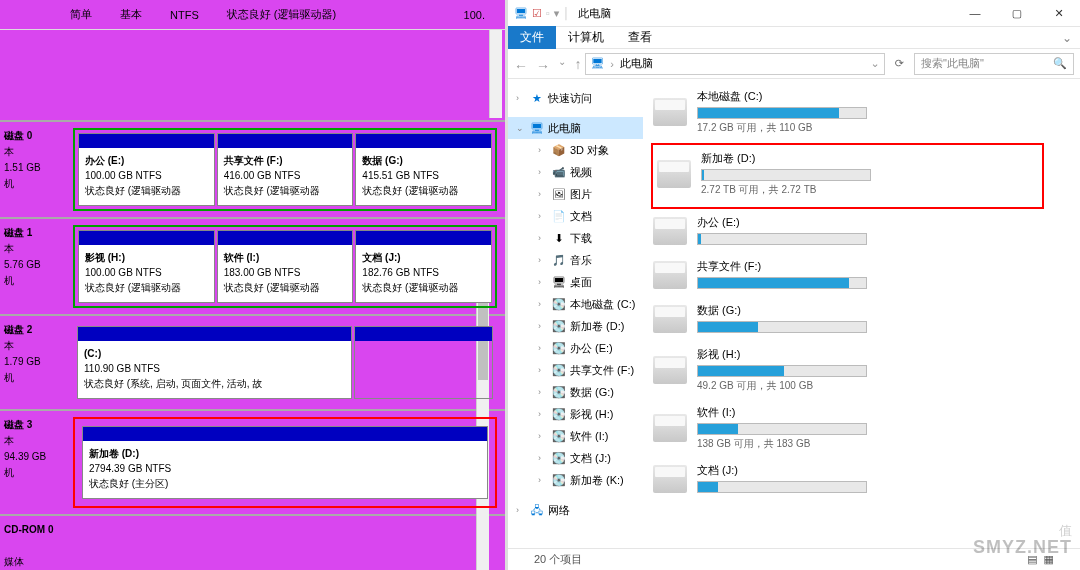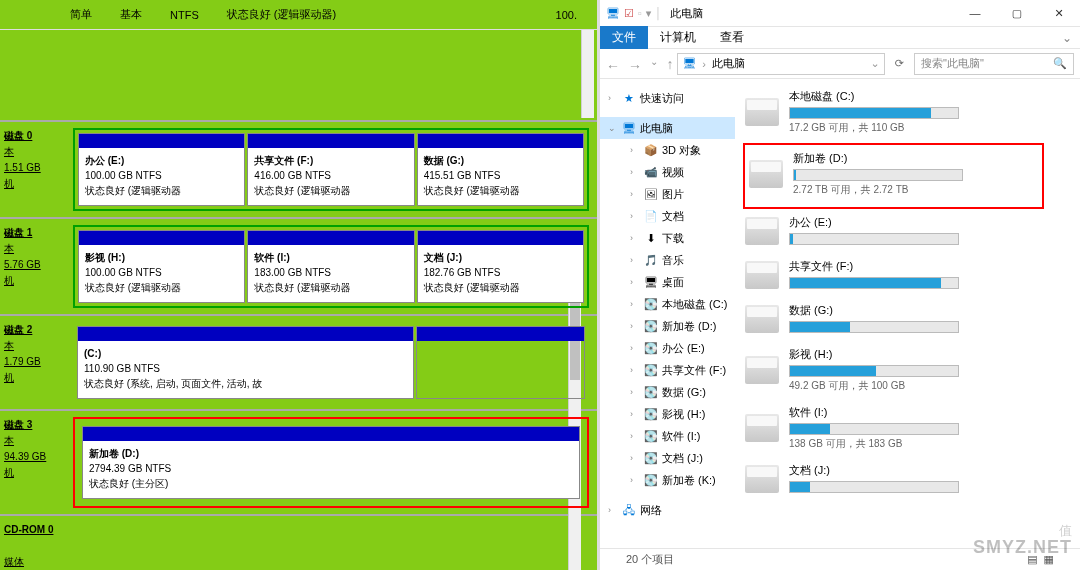--- a/index.html
+++ b/index.html
@@ -1,24 +1,24 @@
 <!DOCTYPE html>
 <html><head>
 <meta charset="utf-8">
 <style>
 * { margin: 0; padding: 0; box-sizing: border-box; }
 body { font-family: "Microsoft YaHei", "Segoe UI", sans-serif; font-size: 11px; background: #fff; width: 1080px; height: 570px; overflow: hidden; position: relative; }
 .container { display: flex; width: 100%; height: 100%; }
 
 
-.left-panel { width: 597px; height: 100%; overflow: hidden; position: relative; background: #84cc16; }
+.left-panel { width: 505px; height: 100%; overflow: hidden; position: relative; background: #d946ef; }
 .top-row { display: flex; height: 30px; border-bottom: 1px solid #ddd; align-items: center; padding-left: 70px; gap: 28px; font-size: 11px; }
 .disk-list { position: relative; }
 .disk-entry { display: flex; border-top: 2px solid #aaa; }
-.disk-info { width: 65px; padding: 6px 2px 6px 4px; font-size: 10px; line-height: 16px; overflow: hidden; text-decoration: underline; }
+.disk-info { width: 65px; padding: 6px 2px 6px 4px; font-size: 10px; line-height: 16px; overflow: hidden; }
 .disk-partitions { flex: 1; padding: 6px 8px 6px 8px; position: relative; }
 .partition-row { display: flex; gap: 2px; border: 1px solid transparent; padding: 3px; }
 .partition-row.green { border: 2px solid #00a000; }
 .partition { border: 1px solid #888; }
 .partition .part-header { height: 14px; background: #0000c0; }
 .partition .part-body { padding: 5px 6px 7px 6px; font-size: 10px; line-height: 15px; background: #fff; }
 .highlight-box-red { border: 2px solid #ff0000; padding: 3px; }
 .highlight-box-red .partition .part-header { background: #0000c0; }
 .scroll-area { position: absolute; right: 16px; width: 13px; top: 120px; bottom: 0; background: #f0f0f0; border-left: 1px solid #d0d0d0; }
 .scroll-thumb { position: absolute; left: 1px; right: 1px; top: 0; height: 140px; background: #c0c0c0; }

